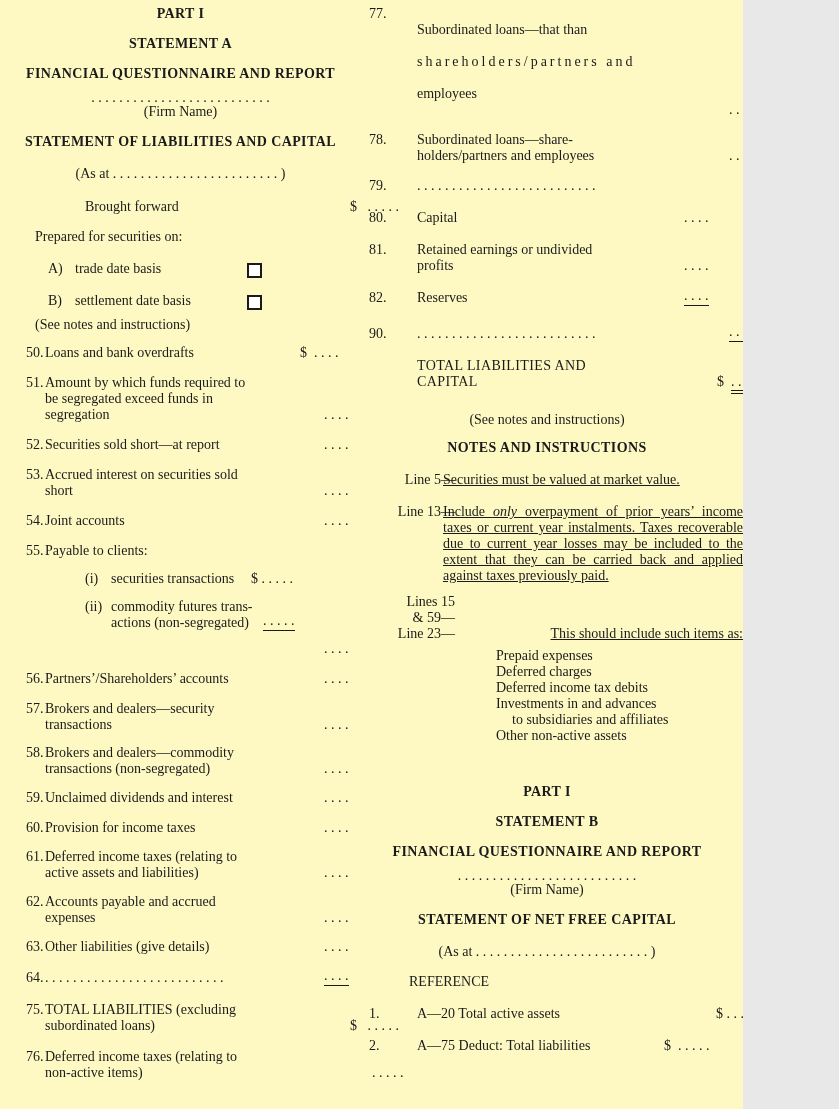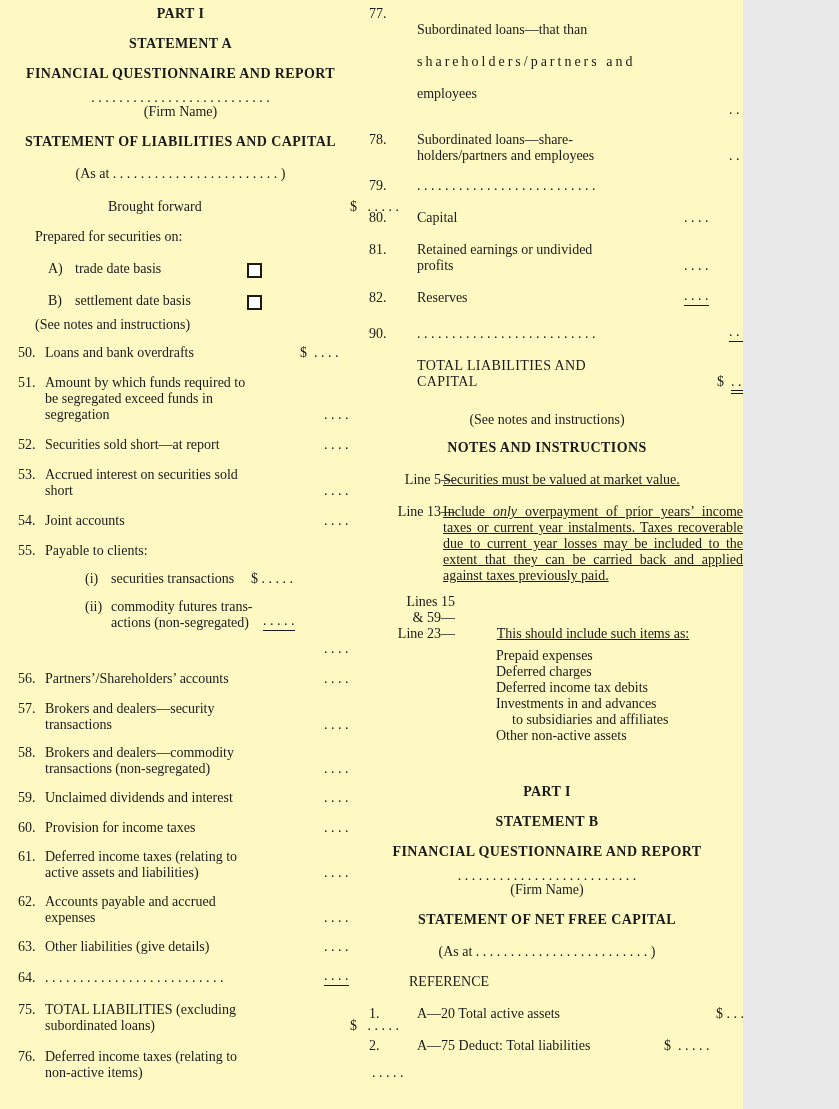--- a/index.html
+++ b/index.html
@@ -13,21 +13,21 @@
   .col-left{width:420px;padding:6px 0 0 10px;}
   .col-right{width:419px;padding:6px 0 0 0;}
   .ctr{text-align:center;}
   .hd{font-weight:bold;letter-spacing:.4px;}
   .dotline{line-height:12px;white-space:pre;}
   .mb8{margin-bottom:8px}.mb10{margin-bottom:10px}.mb12{margin-bottom:12px}
   .mb13{margin-bottom:13px}.mb14{margin-bottom:14px}.mb15{margin-bottom:15px}
   .mb16{margin-bottom:16px}.mb17{margin-bottom:17px}.mb20{margin-bottom:20px}
   .mb22{margin-bottom:22px}.mb40{margin-top:40px}
   .row{position:relative;font-family:Liberation Serif, serif;}
-  .row .num{position:absolute;left:8px;top:0;width:34px;}
+  .row .num{position:absolute;left:16px;top:0;width:34px;}
   .col-left .row .txt{margin-left:35px;width:272px;white-space:pre-line;}
   .col-right .row .num{left:18px;}
   .col-right .row .txt{margin-left:66px;width:294px;white-space:pre-line;}
   .amt{position:absolute;bottom:0;white-space:pre;}
   .cA{left:290px}.cB{left:314px}.cC{left:340px}.cD{left:362px}
   .rIn{left:333px}.rOut{left:378px}.rTot{left:366px}
   .b1{left:365px}.b2{left:313px}
   .u{border-bottom:1.5px solid #1a1a1a;padding-bottom:1px;}
   .dbl{border-bottom:4px double #1a1a1a;padding-bottom:1px;}
   .indent1{margin-left:25px;}
@@ -44,21 +44,21 @@
   .nlabel{position:absolute;left:0;top:0;width:104px;text-align:right;white-space:pre;font-family:Liberation Serif, serif;}
   .nbody{margin-left:92px;width:300px;text-align:justify;text-decoration:underline;}
   .it{font-style:italic;}
   .nlist{margin-left:145px;}
   .nlist .li-indent{margin-left:16px;}
   .ls2{letter-spacing:3px;}
   .ref{margin-left:58px;}
   .srow .num{left:18px;width:40px;}
   .srow .txt{margin-left:58px;width:300px;white-space:pre-line;}
   .brought{position:relative;}
-  .brought .blabel{margin-left:98px;}
+  .brought .blabel{margin-left:75px;}
   .totrow .txt{margin-left:66px;white-space:pre-line;}
   .dollar{margin-right:7px;}
 </style>
 </head>
 <body>
 
 <div class="page">
 
   <div class="col col-left">
     <div class="ctr hd mb14">PART I</div>
@@ -259,21 +259,21 @@
       <div class="nbody"><span>Include </span><span class="it">only</span><span> overpayment of prior years’ income taxes or current year instalments. Taxes recoverable due to current year losses may be included to the extent that they can be carried back and applied against taxes previously paid.</span></div>
     </div>
 
     <div class="nlabel" style="position:static;display:block">Lines 15</div>
     <div class="nrow mb16">
       <span class="nlabel">&amp; 59—</span>
     </div>
 
     <div class="nrow">
       <span class="nlabel">Line 23—</span>
-      <div class="nbody" style="text-align:center">This should include such items as:</div>
+      <div class="nbody" style="text-align:right">This should include such items as:</div>
     </div>
     <div class="nlist" style="margin-top:6px">
       <div>Prepaid expenses</div>
       <div>Deferred charges</div>
       <div>Deferred income tax debits</div>
       <div>Investments in and advances</div>
       <div class="li-indent">to subsidiaries and affiliates</div>
       <div>Other non-active assets</div>
     </div>
 

